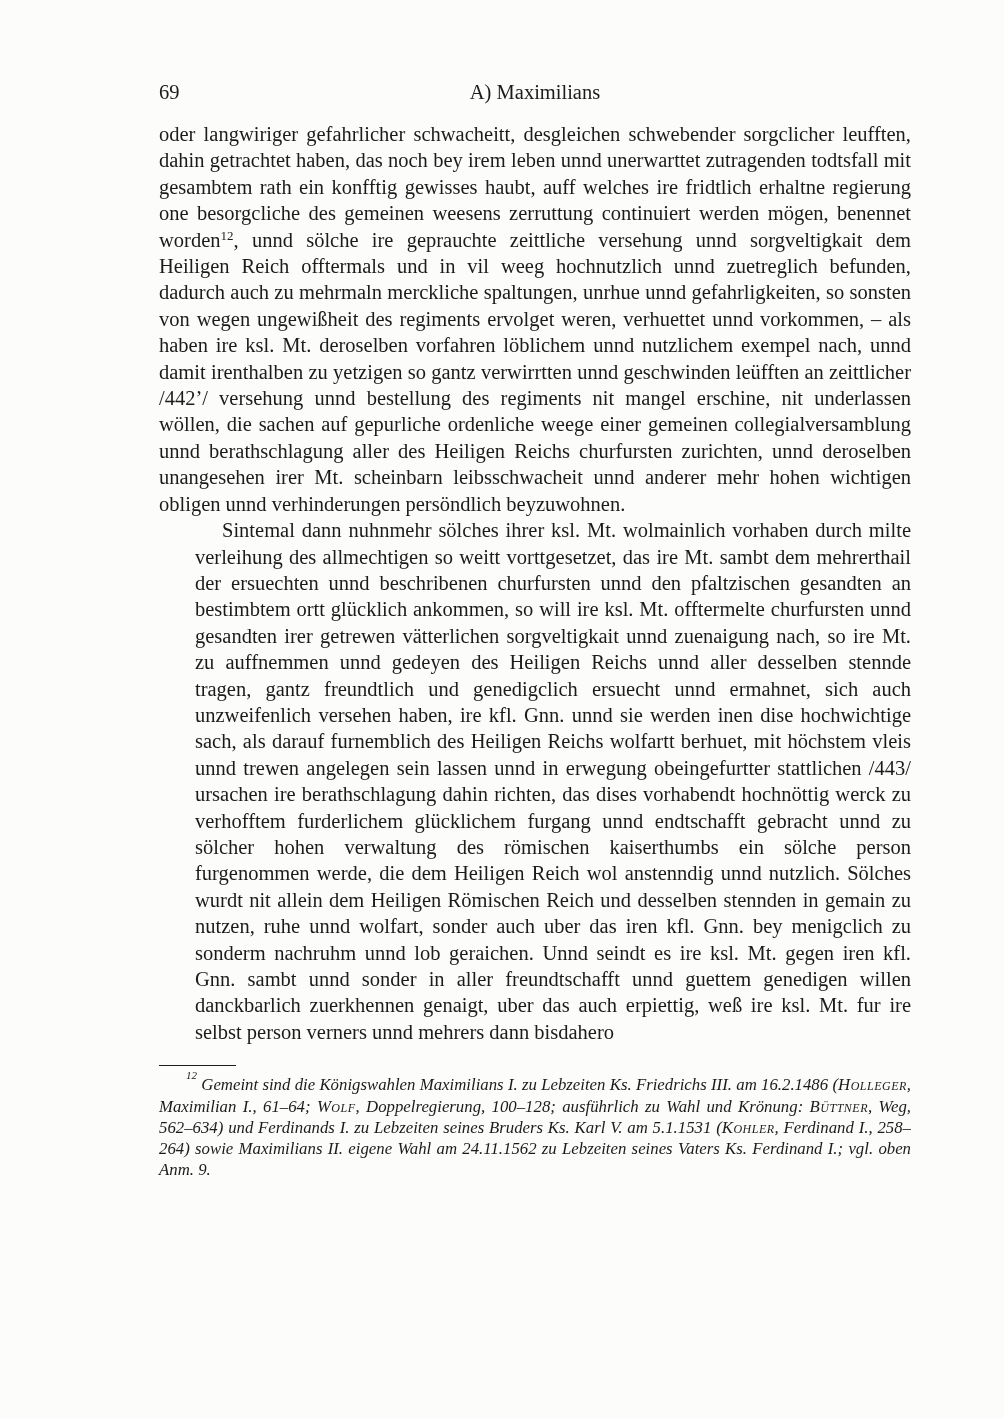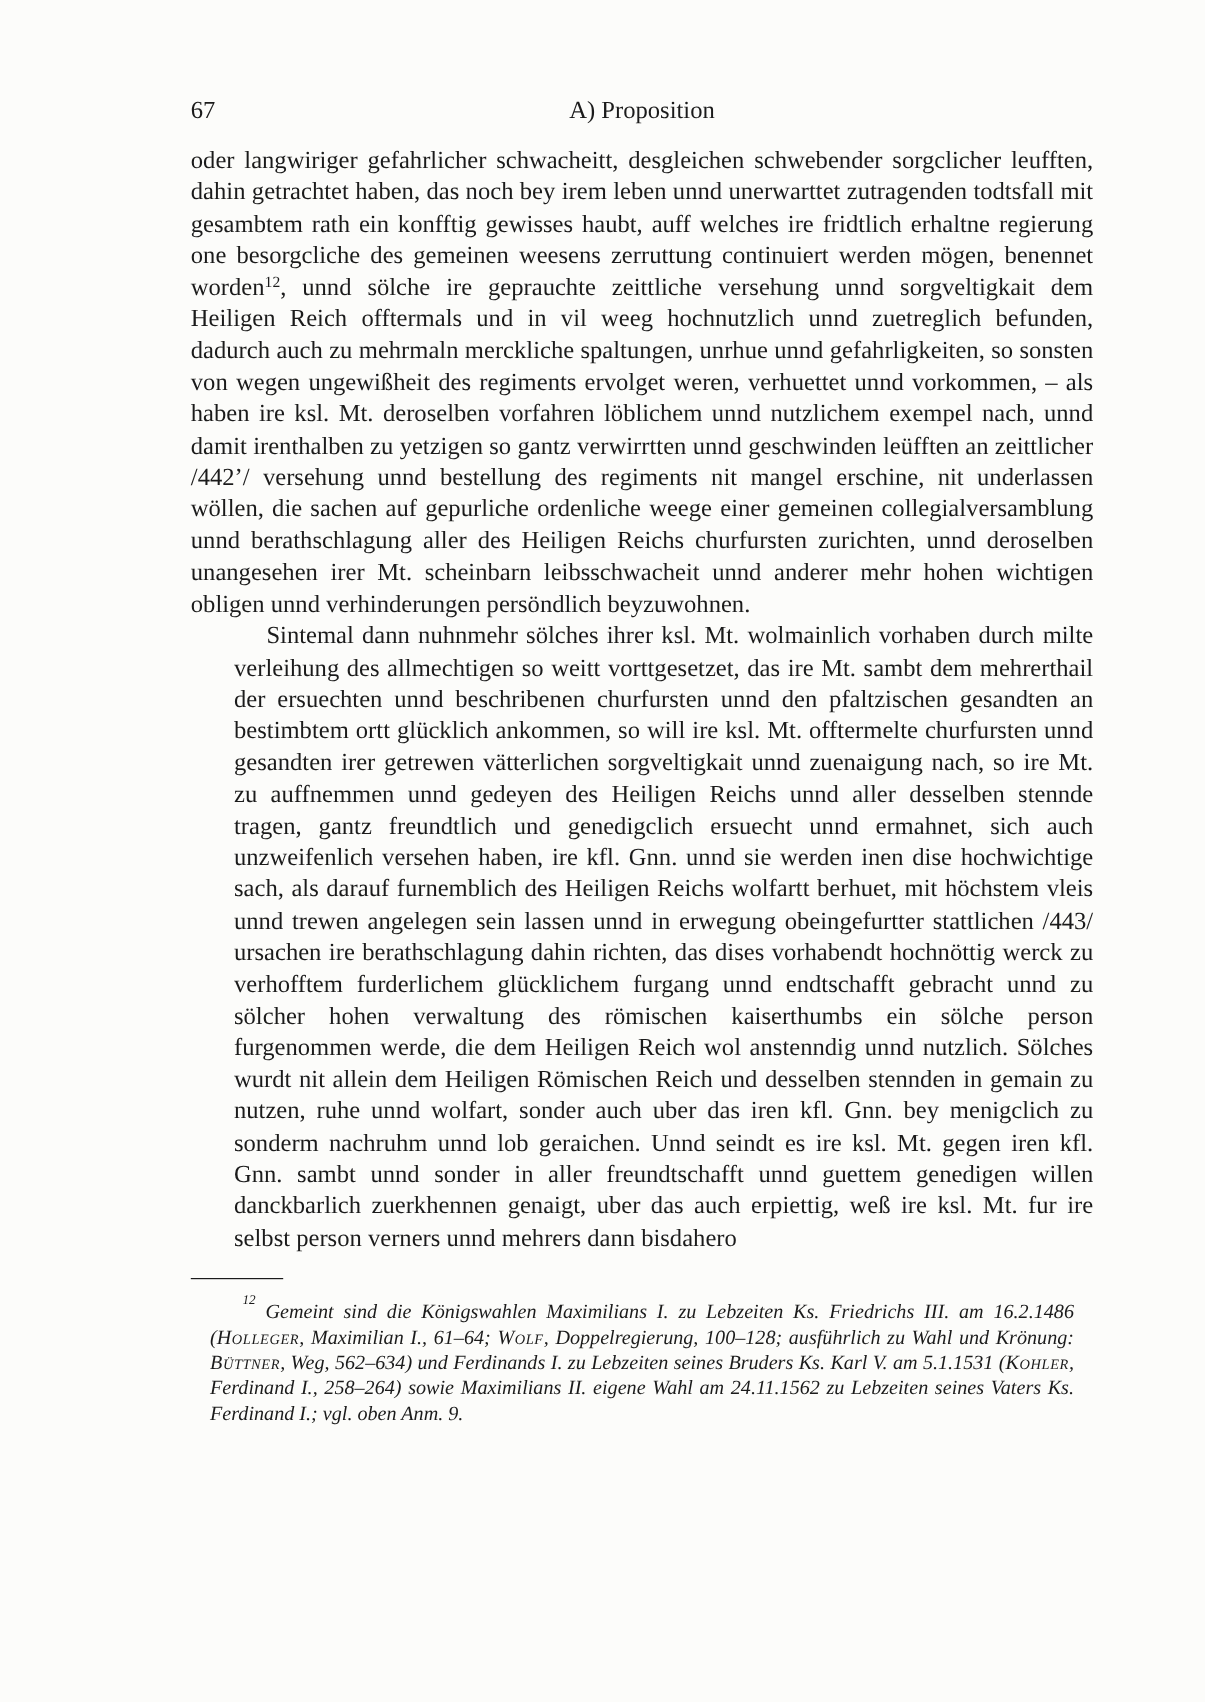--- a/index.html
+++ b/index.html
@@ -54,21 +54,21 @@
     top: -7px;
   }
   .footnotes { margin-top: 20px; }
   .fn-rule {
     width: 77px;
     height: 0;
     border-top: 1.4px solid #1b1b1b;
     margin-bottom: 8px;
   }
   .footnote {
-    margin: 16px;
+    margin: 0;
     font-size: 16.8px;
     line-height: 21.3px;
     font-style: italic;
     text-align: justify;
     text-indent: 27px;
   }
   .fn-marker {
     font-size: 11px;
     line-height: 0;
     position: relative;
@@ -79,22 +79,22 @@
     letter-spacing: 0.5px;
   }
 </style>
 </head>
 <body>
 
 <div class="page">
   <div class="content">
 
     <header class="page-header">
-      <span class="page-number">67</span>
-      <span class="running-head">A) Proposition</span>
+      <span class="page-number">69</span>
+      <span class="running-head">A) Maximilians</span>
     </header>
 
     <section class="body-text">
       <p class="para"><span>oder langwiriger gefahrlicher schwacheitt, desgleichen schwebender sorgclicher leufften, dahin getrachtet haben, das noch bey irem leben unnd unerwarttet zutragenden todtsfall mit gesambtem rath ein konfftig gewisses haubt, auff welches ire fridtlich erhaltne regierung one besorgcliche des gemeinen weesens zerruttung continuiert werden mögen, benennet worden</span><sup class="fn-ref">12</sup><span>, unnd sölche ire geprauchte zeittliche versehung unnd sorgveltigkait dem Heiligen Reich offtermals und in vil weeg hochnutzlich unnd zuetreglich befunden, dadurch auch zu mehrmaln merckliche spaltungen, unrhue unnd gefahrligkeiten, so sonsten von wegen ungewißheit des regiments ervolget weren, verhuettet unnd vorkommen, – als haben ire ksl. Mt. deroselben vorfahren löblichem unnd nutzlichem exempel nach, unnd damit irenthalben zu yetzigen so gantz verwirrtten unnd geschwinden leüfften an zeittlicher /442’/ versehung unnd bestellung des regiments nit mangel erschine, nit underlassen wöllen, die sachen auf gepurliche ordenliche weege einer gemeinen collegialversamblung unnd berathschlagung aller des Heiligen Reichs churfursten zurichten, unnd deroselben unangesehen irer Mt. scheinbarn leibsschwacheit unnd anderer mehr hohen wichtigen obligen unnd verhinderungen persöndlich beyzuwohnen.</span></p>
       <p class="para para-indent">Sintemal dann nuhnmehr sölches ihrer ksl. Mt. wolmainlich vorhaben durch milte verleihung des allmechtigen so weitt vorttgesetzet, das ire Mt. sambt dem mehrerthail der ersuechten unnd beschribenen churfursten unnd den pfaltzischen gesandten an bestimbtem ortt glücklich ankommen, so will ire ksl. Mt. offtermelte churfursten unnd gesandten irer getrewen vätterlichen sorgveltigkait unnd zuenaigung nach, so ire Mt. zu auffnemmen unnd gedeyen des Heiligen Reichs unnd aller desselben stennde tragen, gantz freundtlich und genedigclich ersuecht unnd ermahnet, sich auch unzweifenlich versehen haben, ire kfl. Gnn. unnd sie werden inen dise hochwichtige sach, als darauf furnemblich des Heiligen Reichs wolfartt berhuet, mit höchstem vleis unnd trewen angelegen sein lassen unnd in erwegung obeingefurtter stattlichen /443/ ursachen ire berathschlagung dahin richten, das dises vorhabendt hochnöttig werck zu verhofftem furderlichem glücklichem furgang unnd endtschafft gebracht unnd zu sölcher hohen verwaltung des römischen kaiserthumbs ein sölche person furgenommen werde, die dem Heiligen Reich wol anstenndig unnd nutzlich. Sölches wurdt nit allein dem Heiligen Römischen Reich und desselben stennden in gemain zu nutzen, ruhe unnd wolfart, sonder auch uber das iren kfl. Gnn. bey menigclich zu sonderm nachruhm unnd lob geraichen. Unnd seindt es ire ksl. Mt. gegen iren kfl. Gnn. sambt unnd sonder in aller freundtschafft unnd guettem genedigen willen danckbarlich zuerkhennen genaigt, uber das auch erpiettig, weß ire ksl. Mt. fur ire selbst person verners unnd mehrers dann bisdahero</p>
     </section>
 
     <footer class="footnotes">
       <div class="fn-rule"></div>
       <p class="footnote"><sup class="fn-marker">12</sup> <span>Gemeint sind die Königswahlen Maximilians I. zu Lebzeiten Ks. Friedrichs III. am 16.2.1486 (</span><span class="sc">Holleger</span><span>, Maximilian I., 61–64; </span><span class="sc">Wolf</span><span>, Doppelregierung, 100–128; ausführlich zu Wahl und Krönung: </span><span class="sc">Büttner</span><span>, Weg, 562–634) und Ferdinands I. zu Lebzeiten seines Bruders Ks. Karl V. am 5.1.1531 (</span><span class="sc">Kohler</span><span>, Ferdinand I., 258–264) sowie Maximilians II. eigene Wahl am 24.11.1562 zu Lebzeiten seines Vaters Ks. Ferdinand I.; vgl. oben Anm. 9.</span></p>

